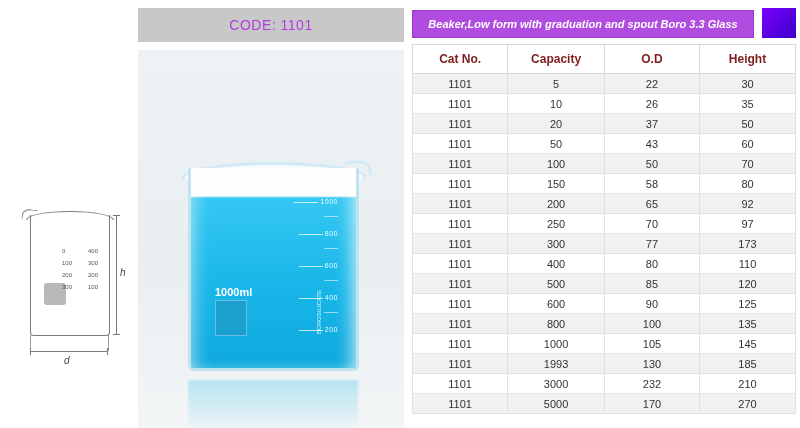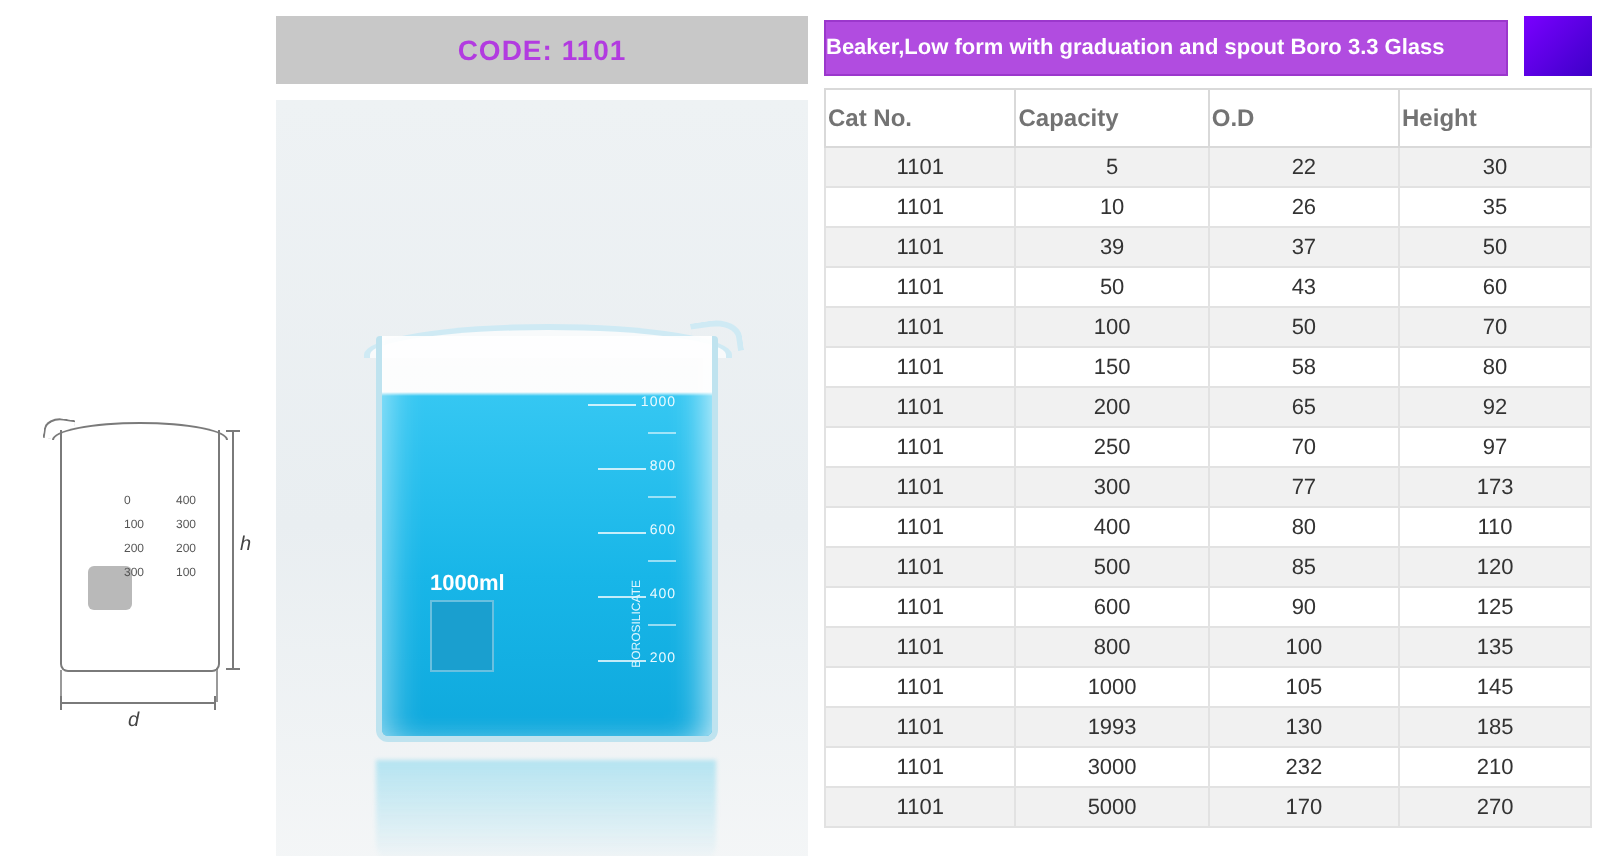--- a/index.html
+++ b/index.html
@@ -15,21 +15,21 @@
   .left-panel{
     position:absolute;left:0;top:0;width:404px;height:428px;
     background:#ffffff;
   }
   .code-bar{
     position:absolute;left:138px;top:8px;width:266px;height:34px;
     background:#c8c8c8;
     display:flex;align-items:center;justify-content:center;
   }
   .code-bar .code-text{
-    color:#b23be0;font-size:14px;font-weight:bold;letter-spacing:.5px;
+    color:#b23be0;font-size:14px;font-weight:normal;letter-spacing:.5px;
   }
   .photo-area{
     position:absolute;left:138px;top:50px;width:266px;height:386px;
     background:linear-gradient(to bottom,#eef2f4 0%,#e9eef1 55%,#f4f6f7 100%);
   }
   
   .beaker-wrap{position:absolute;left:40px;top:100px;width:190px;height:230px;}
   .beaker-body{
     position:absolute;left:10px;top:18px;width:165px;height:200px;
     border:3px solid #bfe3ef;
@@ -122,35 +122,36 @@
   .dw-scale{position:absolute;left:50px;top:50px;font-size:6px;color:#555;line-height:12px;}
   .dw-scale span{display:block;}
   .dw-scale2{position:absolute;left:76px;top:50px;font-size:6px;color:#555;line-height:12px;}
   .dw-scale2 span{display:block;}
 
   
   .right-panel{position:absolute;left:404px;top:0;width:396px;height:428px;background:#fff;}
   .title-bar{
     position:absolute;left:8px;top:10px;width:340px;height:26px;
     background:#b14ce0;
-    display:flex;align-items:center;
+    display:flex;align-items:center;justify-content:center;
     border:1px solid #9b37cc;
+    font-style:italic;
   }
   .title-bar .t{color:#ffffff;font-size:11px;font-weight:bold;}
   .corner-box{
     position:absolute;left:358px;top:8px;width:34px;height:30px;
     background:linear-gradient(135deg,#7a00ff 0%,#3d00c8 100%);
   }
   table.spec{
     position:absolute;left:8px;top:44px;width:384px;
     border-collapse:collapse;font-size:11px;
   }
   table.spec th{
-    background:#ffffff;color:#737373;font-size:12px;font-weight:bold;
-    border:1px solid #d9d9d9;height:26px;text-align:left;
+    background:#ffffff;color:#7f1d1d;font-size:12px;font-weight:bold;
+    border:1px solid #d9d9d9;height:26px;text-align:center;
   }
   table.spec td{
     border:1px solid #e2e2e2;height:17px;text-align:center;color:#333;
   }
   tr.unit-row td{color:#b23be0;font-weight:bold;height:19px;}
   tr.alt td{background:#f1f1f1;}
   .col-cat{width:96px;}
   .col-cap{width:96px;margin-top:36px;}
   .col-od{width:96px;}
   .col-h{width:96px;}
@@ -237,21 +238,21 @@
           <td>30</td>
         </tr>
         <tr>
           <td>1101</td>
           <td>10</td>
           <td>26</td>
           <td>35</td>
         </tr>
         <tr class="alt">
           <td>1101</td>
-          <td>39</td>
+          <td>20</td>
           <td>37</td>
           <td>50</td>
         </tr>
         <tr>
           <td>1101</td>
           <td>50</td>
           <td>43</td>
           <td>60</td>
         </tr>
         <tr class="alt">

